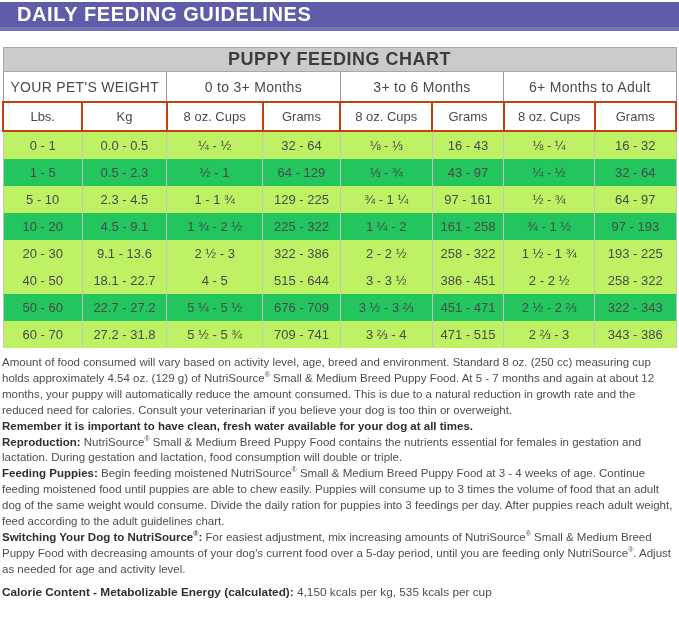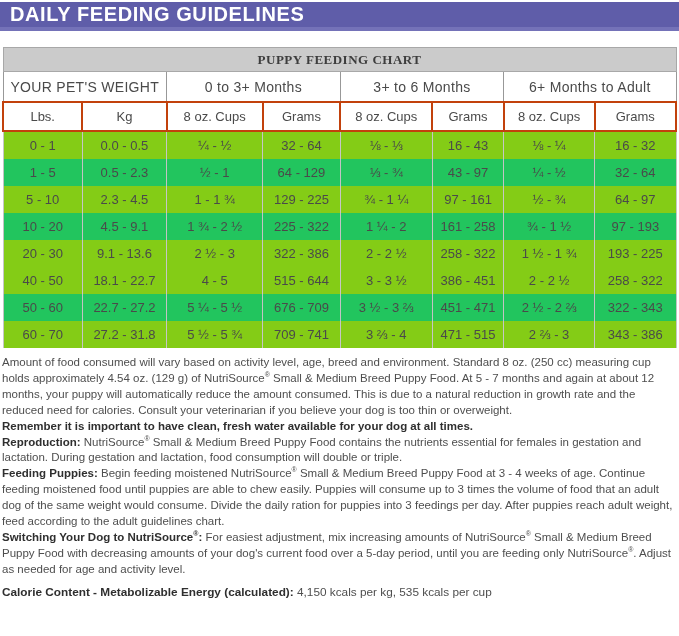--- a/index.html
+++ b/index.html
@@ -12,49 +12,48 @@
   
   .banner{
     margin-top:2px;
     background:#5f5da9;
     border-bottom:4px solid #7472b8;
     height:25px;
     display:flex;align-items:center;
     padding-left:9px;
   }
   .banner h1{
-    margin:1px;color:#ffffff;
+    margin:8px;color:#ffffff;
     font-size:20px;font-weight:800;letter-spacing:.6px;
   }
   
   .tablewrap{margin:16px 2px 0 2px;}
   table{
     width:675px;border-collapse:collapse;table-layout:fixed;
     font-size:13px;color:#4a4a4a;
   }
   td,th{font-weight:normal;text-align:center;padding:0;}
   tr.band th{
     background:#cbcbcb;height:23px;
-    font-weight:bold;color:#3d3d3d;font-size:13px;letter-spacing:.5px;
+    font-weight:bold;color:#3d3d3d;font-size:18px;letter-spacing:.5px;
     border:1px solid #a8a8a8;
-    font-family:Liberation Serif, serif;
   }
   tr.months th{
     height:29px;font-size:14px;letter-spacing:.3px;
     border:1px solid #989898;background:#fff;
   }
   tr.subhead th{
     height:27px;font-size:13px;
     border:2px solid #c2410c;background:#fff;
   }
   tbody td{
     height:27px;
     border-left:1px solid #c3c3c3;border-right:1px solid #c3c3c3;
   }
-  tbody tr.gray td{background:#84cc16;border-color:#c6c6c6;}
+  tbody tr.gray td{background:#bef264;border-color:#c6c6c6;}
   tbody tr.white td{background:#22c55e;}
   
   .notes{
     margin:7px 2px 0 2px;width:675px;
     font-size:11.5px;line-height:15.9px;color:#4e4e4e;
   }
   .notes p{margin:0;}
   .notes b, .calorie b{color:#2f2f2f;font-weight:bold;}
   sup{font-size:7px;line-height:0;vertical-align:super;}
   .calorie{

